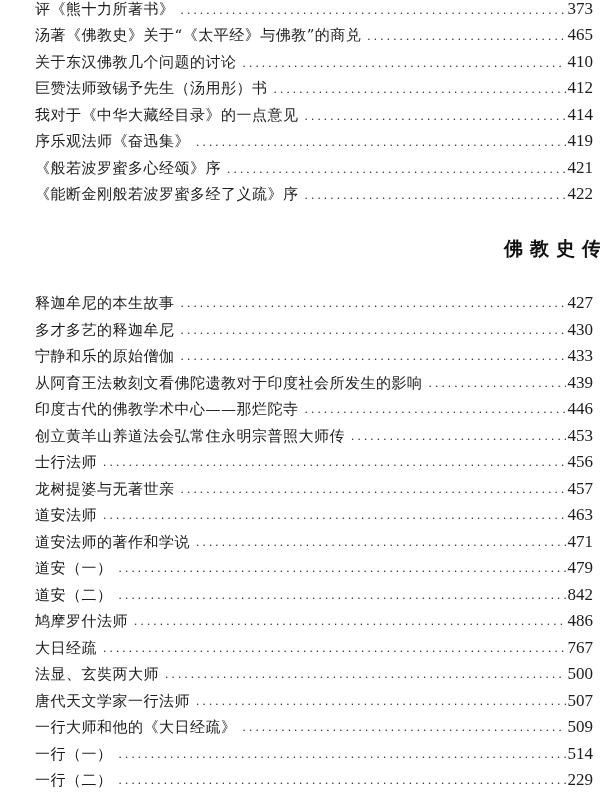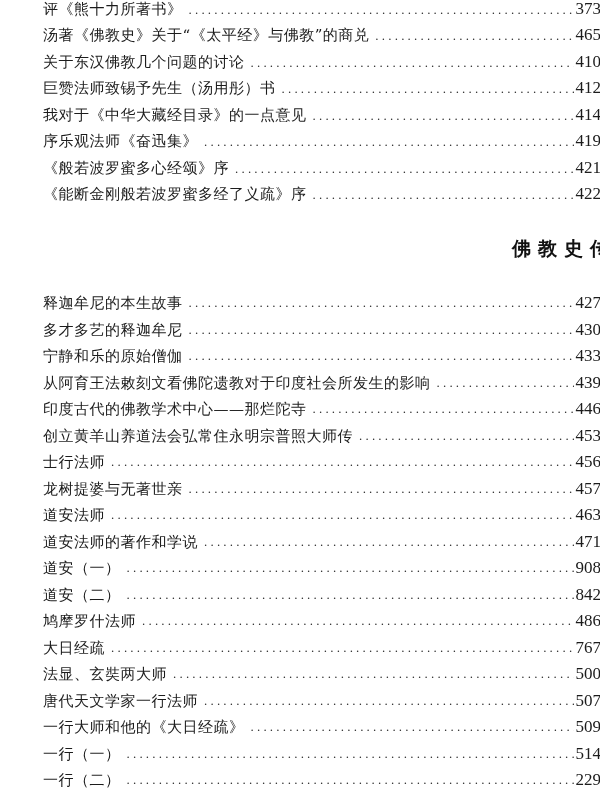--- a/index.html
+++ b/index.html
@@ -10,21 +10,21 @@
     body {
       width: 600px;
       height: 800px;
       overflow: hidden;
       position: relative;
       font-family: "DejaVu Serif", "Liberation Serif", serif;
       color: #1a1a1a;
     }
     .page {
       position: absolute;
-      left: 16px; top: 0;
+      left: 8px; top: 0;
       width: 504px; height: 800px;
     }
     .toc-list {
       position: absolute;
       left: 27px;
       width: 558px;
       margin: 0;
       padding: 0;
       list-style: none;
     }
@@ -172,21 +172,21 @@
       <span class="toc-page">463</span>
     </li>
     <li class="toc-row">
       <span class="toc-title">道安法师的著作和学说</span>
       <span class="toc-leader"></span>
       <span class="toc-page">471</span>
     </li>
     <li class="toc-row">
       <span class="toc-title">道安（一）</span>
       <span class="toc-leader"></span>
-      <span class="toc-page">908</span>
+      <span class="toc-page">479</span>
     </li>
     <li class="toc-row">
       <span class="toc-title">道安（二）</span>
       <span class="toc-leader"></span>
       <span class="toc-page">842</span>
     </li>
     <li class="toc-row">
       <span class="toc-title">鸠摩罗什法师</span>
       <span class="toc-leader"></span>
       <span class="toc-page">486</span>

